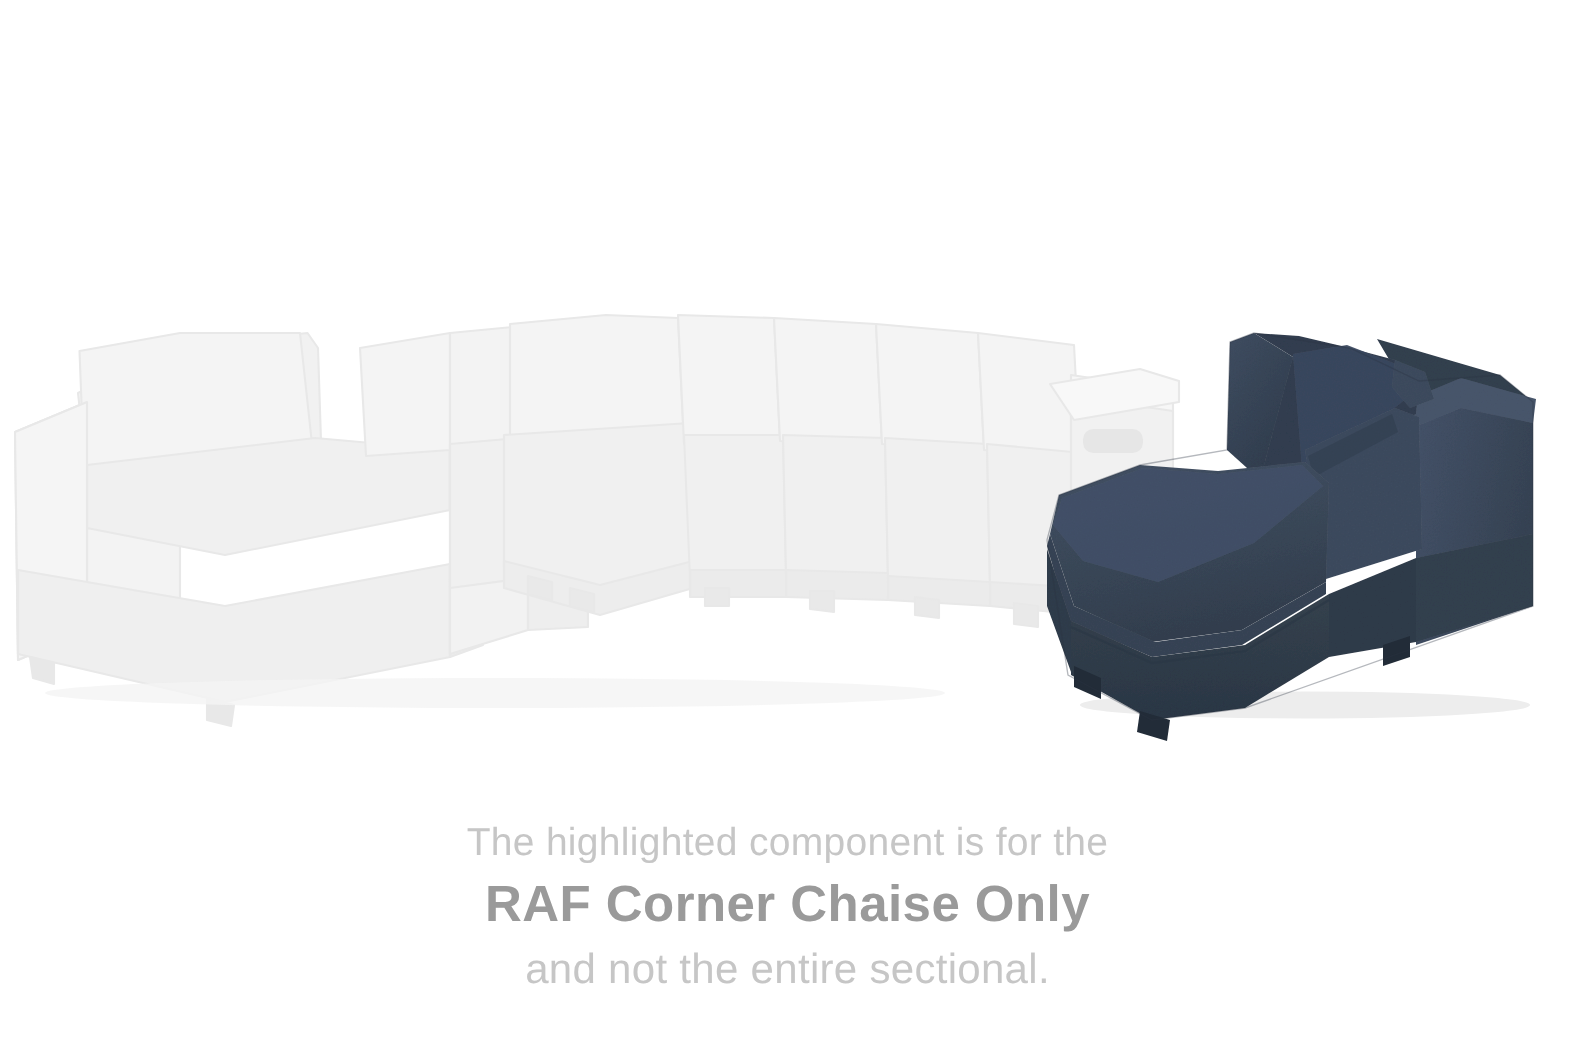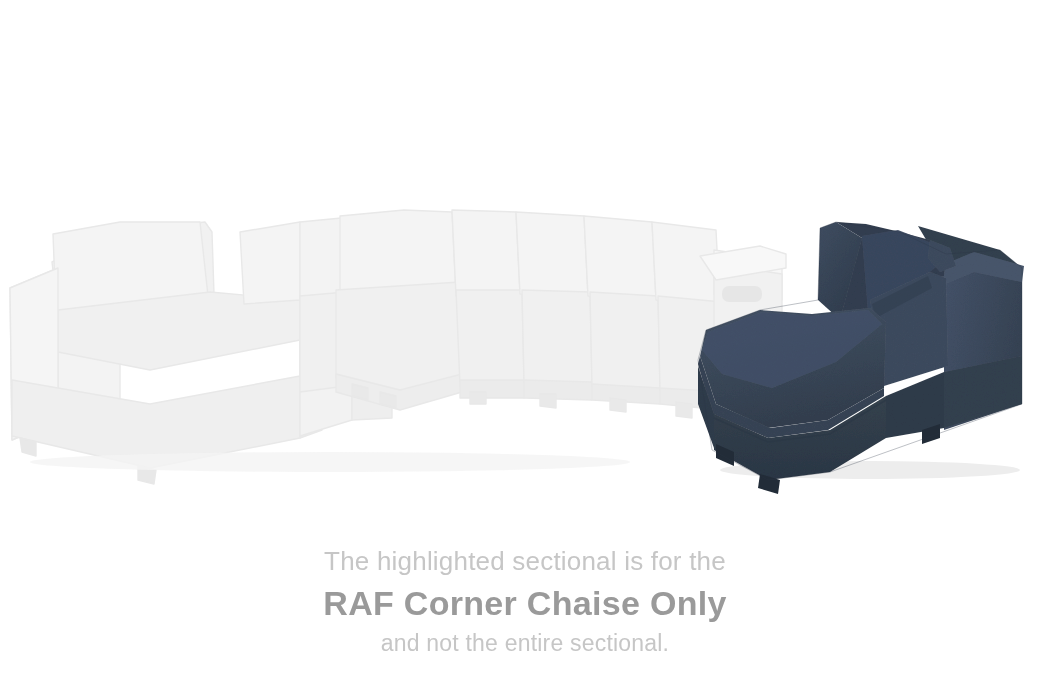--- a/index.html
+++ b/index.html
@@ -56,21 +56,21 @@
     font-family: Liberation Sans, sans-serif;
     font-size: 34px;
     font-weight: 700;
     letter-spacing: 0.3px;
     color: #9a9a9a;
     padding-bottom: 12px;
   }
   .caption-line-3 {
     display: block;
     font-family: "Liberation Sans", sans-serif;
-    font-size: 23px;
+    font-size: 28px;
     font-weight: 400;
     letter-spacing: 0.2px;
     color: #c6c6c6;
   }
 </style>
 </head>
 <body>
 
 <div id="stage">
 
@@ -254,18 +254,18 @@
         <path d="M922 430 L940 424 L940 438 L922 444 Z" fill="#222c38"></path>
 
         <path d="M698 360 L706 330 L760 310 L818 300 L820 228 L836 222
                  L900 232 L946 254 L1000 250 L1022 268 L1022 404
                  L830 472 L768 480 L712 450 Z" fill="none" stroke="#2a3543" stroke-width="0.9" opacity="0.35"></path>
       </g>
     </svg>
   </div>
 
   <div id="caption-block">
-    <span class="caption-line-1">The highlighted sectional is for the</span>
+    <span class="caption-line-1">The highlighted component is for the</span>
     <span class="caption-line-2">RAF Corner Chaise Only</span>
     <span class="caption-line-3">and not the entire sectional.</span>
   </div>
 
 </div>
 
 </body></html>

